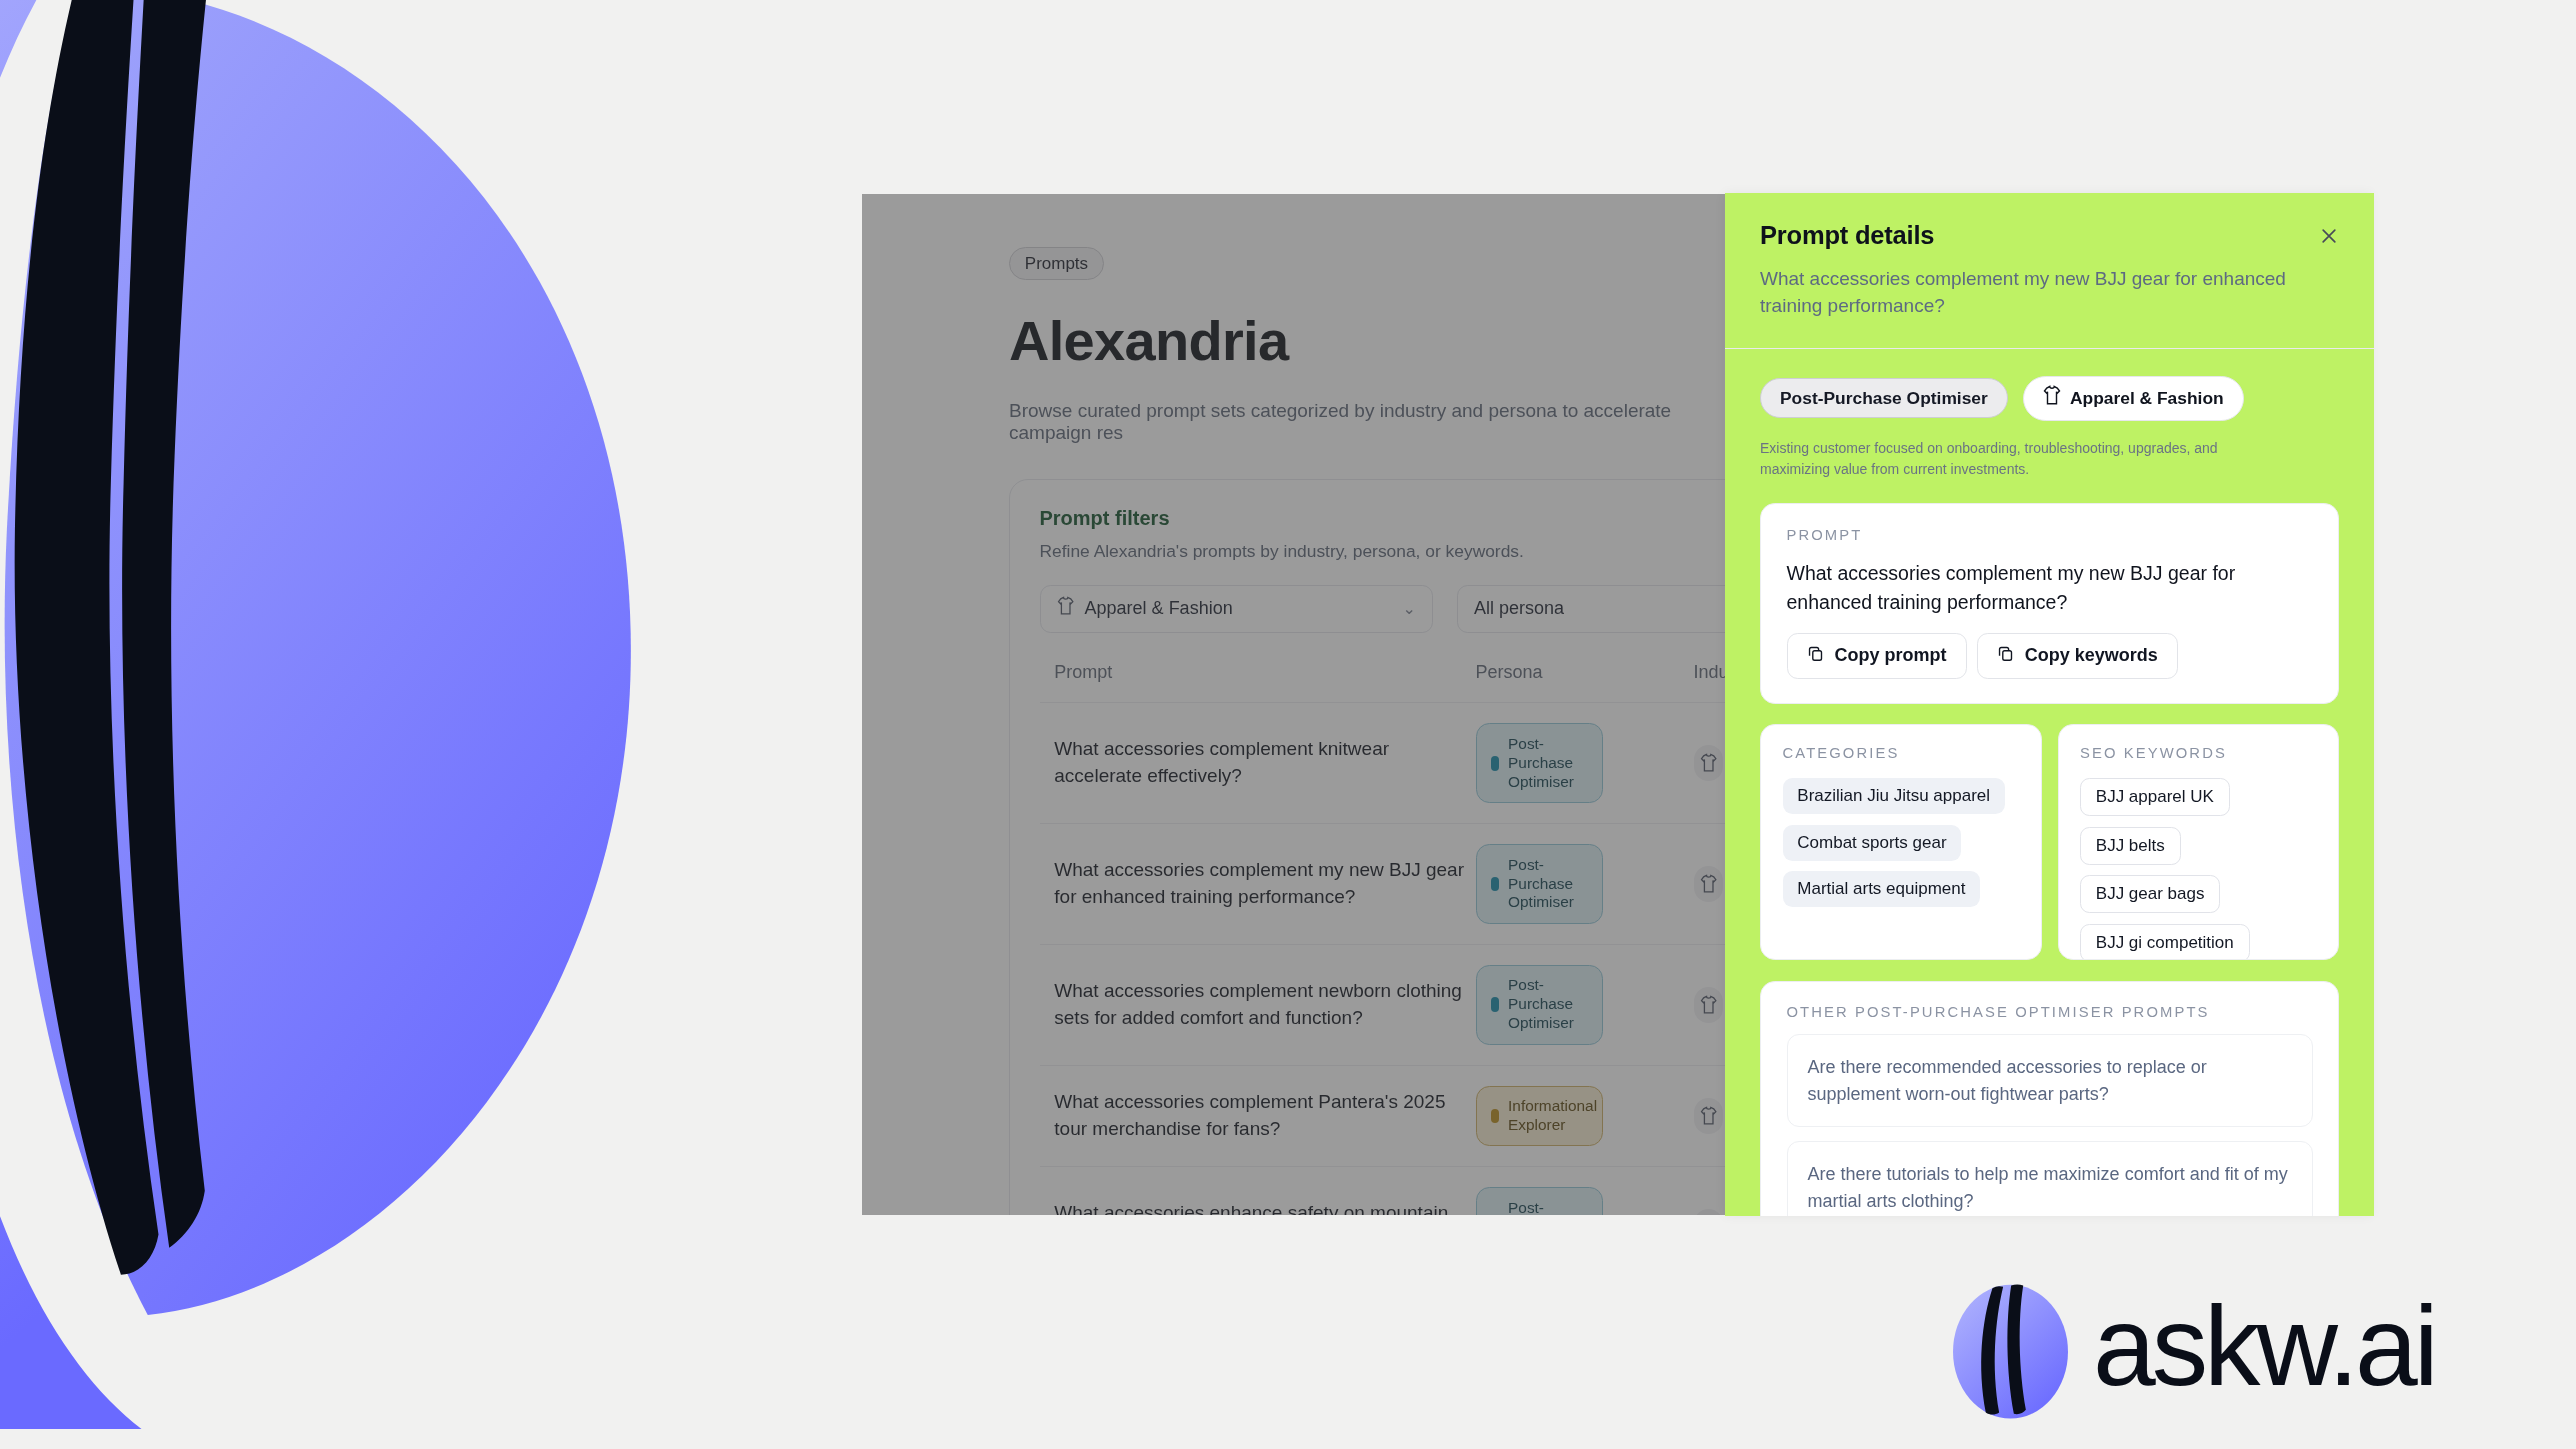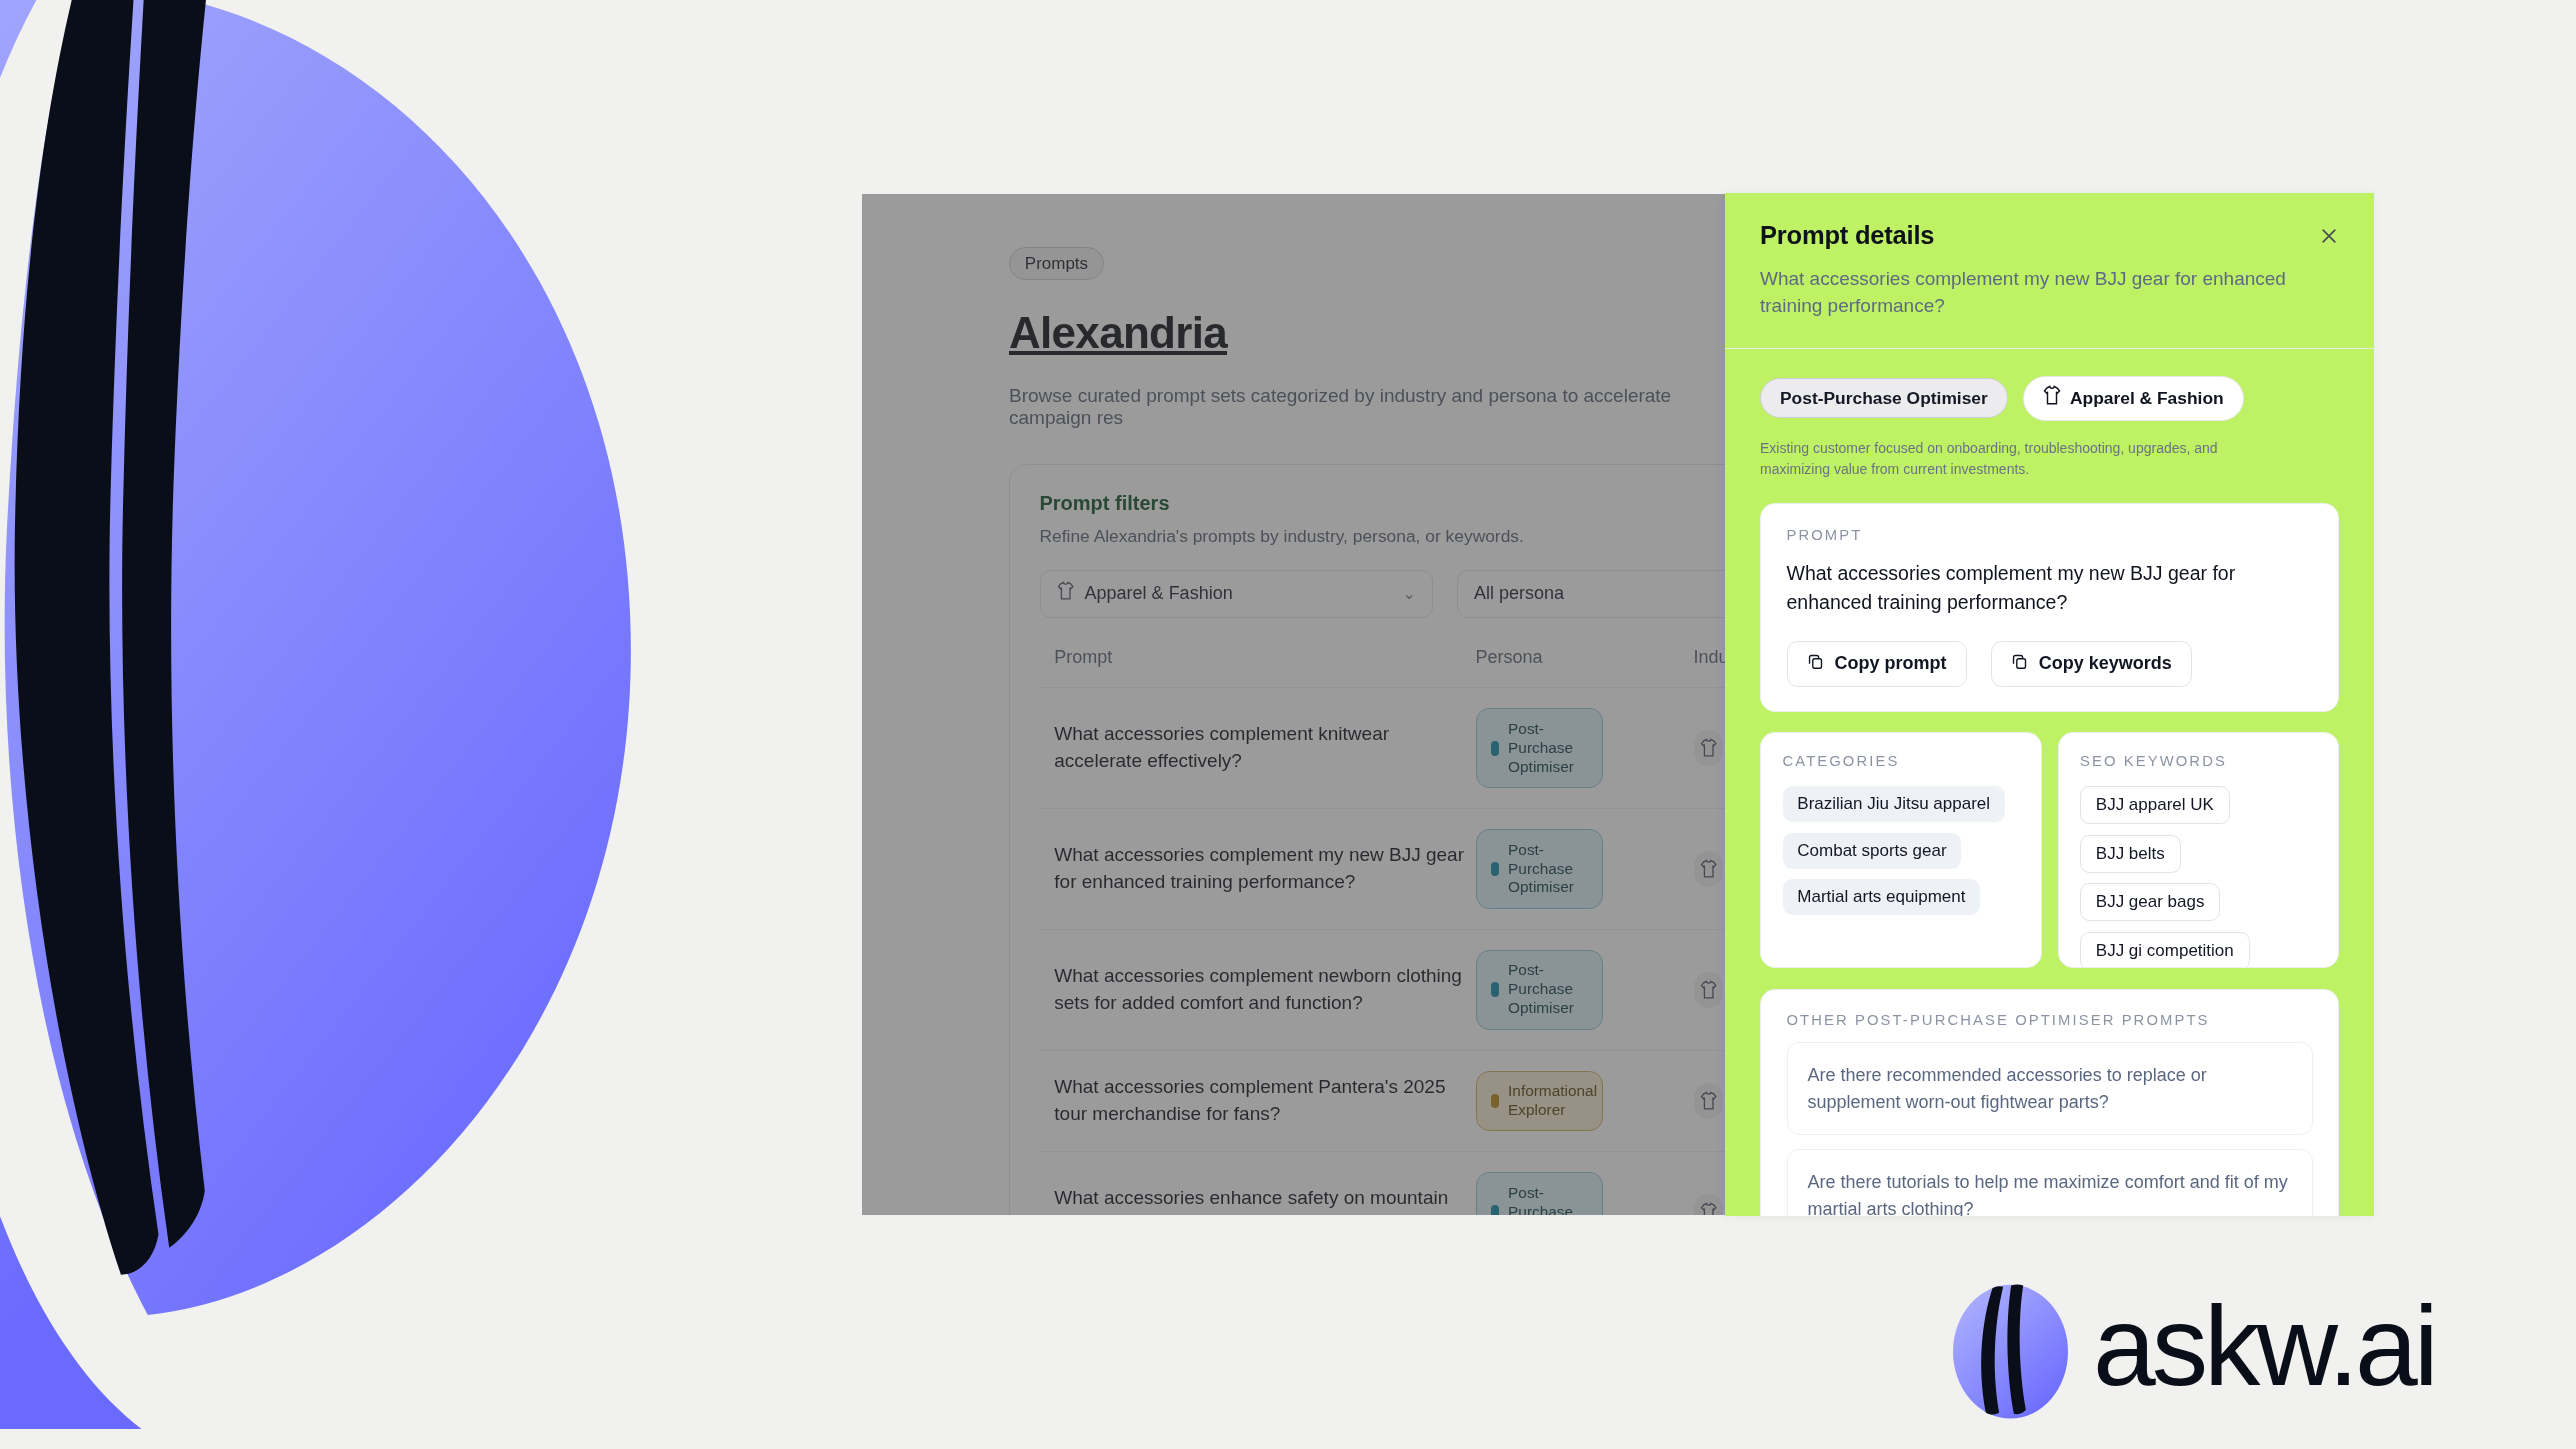--- a/index.html
+++ b/index.html
@@ -21,21 +21,21 @@
     background: #ffffff; overflow: hidden;
   }
   .app-shot-inner { position: absolute; inset: 0; padding: 40px 0 0 40px; }
   .app-dim { position: absolute; inset: 0; background: rgba(64,64,64,0.52); pointer-events: none; }
 
   .crumb {
     display: inline-block; border: 0.7px solid #cfcfd4; background: #f2f2f4;
     border-radius: 670px; padding: 5.4px 14.8px; font-size: 17px; color: #1c1f2a;
     margin-left: 107px; margin-top: 13.4px;
   }
-  .app-title { margin: 28px 0 2px 107px; font-size: 44px; font-weight: bold; color: #0d1117; letter-spacing: -0.7px; text-decoration: underline; }
+  .app-title { margin: 28px 0 2px 107px; font-size: 56px; font-weight: bold; color: #0d1117; letter-spacing: -0.7px; }
   .app-sub { margin: 27px 0 0 107px; font-size: 19px; color: #5b6475; }
 
   .filters-card {
     margin: 35px 0 0 107px; width: 872px; background: #fff;
     border: 0.7px solid #e6e7ec; border-top-left-radius: 19px; border-top-right-radius: 19px;
     padding: 27px 29.5px 0 29.5px;
   }
   .filters-title { font-size: 20px; font-weight: bold; color: #14532d; }
   .filters-sub { font-size: 17.4px; color: #5b6475; margin-top: 10.7px; }
   .filter-row { display: flex; gap: 24px; margin-top: 23px; }
@@ -98,21 +98,21 @@
 
   .persona-desc { padding: 17.4px 35px 0 35px; font-size: 14px; line-height: 1.5; color: #6a7competition; }
   .persona-desc { color: #6a7384; max-width: 577px; }
 
   .card {
     background: #fff; border: 0.7px solid #eceef1; border-radius: 14.8px;
   }
   .prompt-card { margin: 23px 35px 0 35px; padding: 23px 25.5px 24px 25.5px; }
   .eyebrow { font-size: 14.8px; letter-spacing: 2.1px; color: #8b93a3; font-weight: normal; }
   .prompt-body { margin-top: 16px; font-size: 19.5px; line-height: 1.45; color: #10141e; }
-  .btn-row { display: flex; gap: 24px; margin-top: 25px; }
+  .btn-row { display: flex; gap: 10px; margin-top: 17px; }
   .btn {
     display: inline-flex; align-items: center; gap: 10.7px;
     border: 0.7px solid #e2e4e9; background: #fff; border-radius: 10.7px;
     padding: 10.7px 19px; font-size: 18px; font-weight: bold; color: #111622; cursor: pointer;
   }
 
   .two-col { display: flex; gap: 16px; margin: 20px 35px 0 35px; }
   .cat-card, .seo-card { flex: 1; padding: 20px 21.5px 20px 21.5px; height: 236px; overflow: hidden; position: relative; }
   .pill-wrap { display: flex; flex-wrap: wrap; gap: 10.7px; margin-top: 17.4px; }
   .pill-soft {

